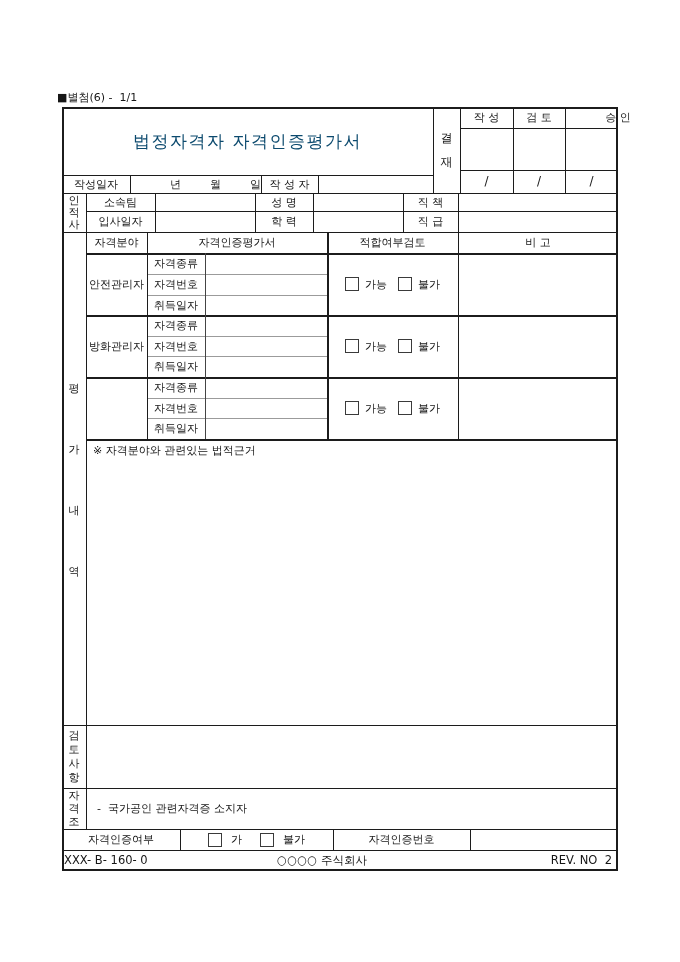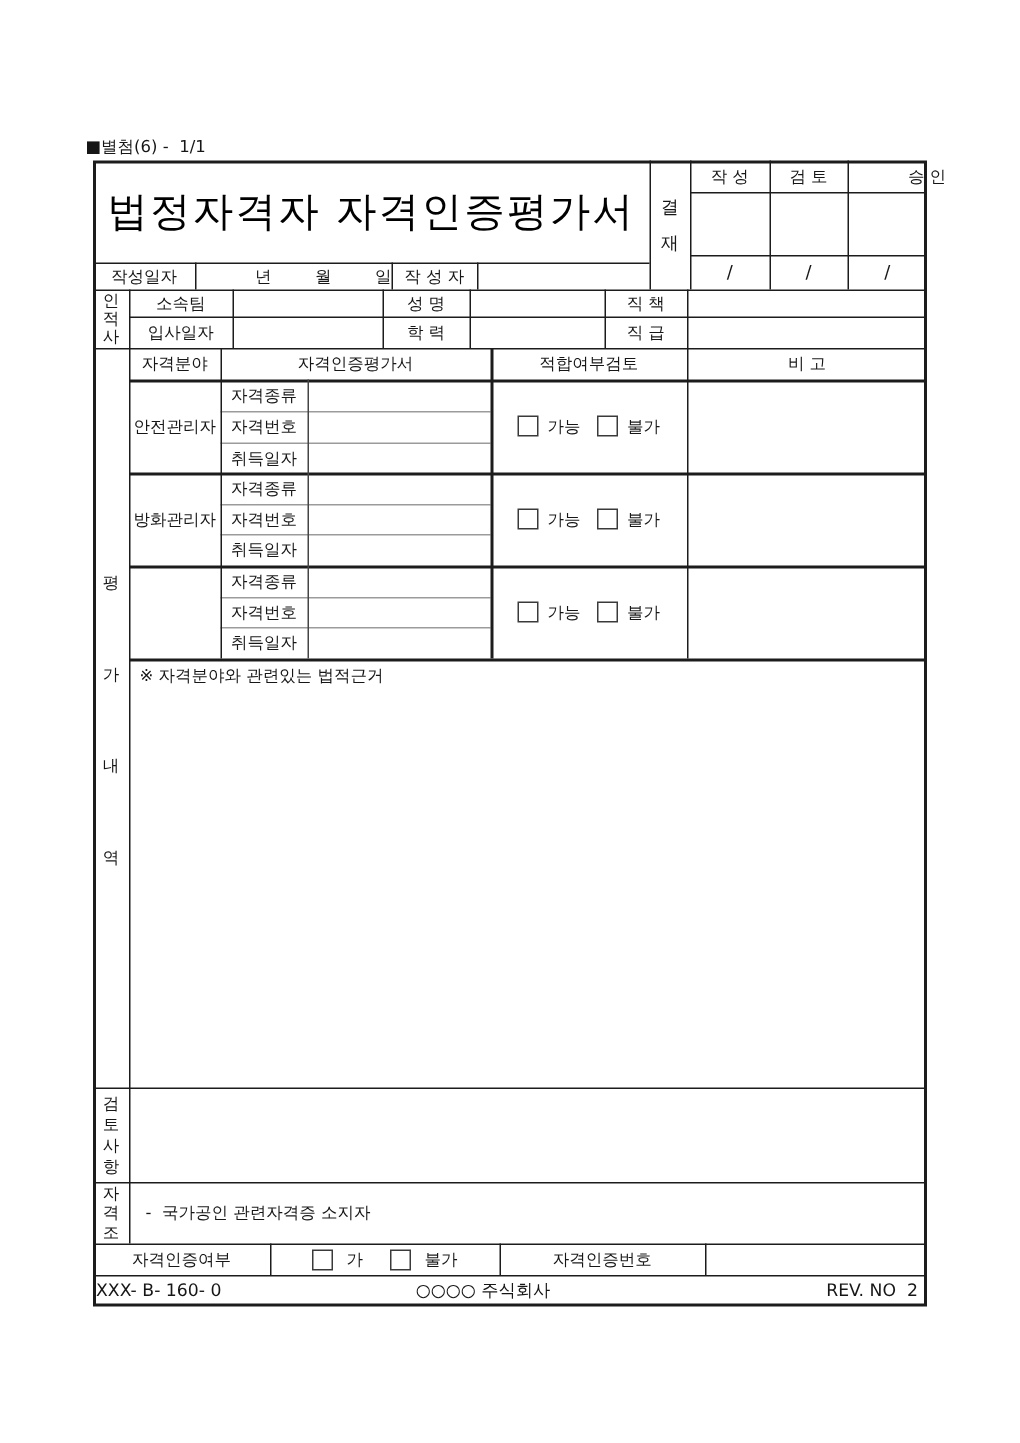--- a/index.html
+++ b/index.html
@@ -15,21 +15,21 @@
   
   .hl{position:absolute;height:1px;background:#1c1c1c;}
   .hl.h2{height:2px;}
   .hl.gray{background:#9b9b9b;}
   .vl{position:absolute;width:1px;background:#1c1c1c;}
   .vl.w2{width:2px;}
   .vl.dk{background:#444;}
   .outer{position:absolute;left:62px;top:107px;width:552px;height:760px;
          border:2px solid #1c1c1c;background:transparent;}
   .cb{width:12px;height:12px;border:1.5px solid #3a3a3a;display:inline-block;background:#fff;flex:0 0 auto;}
-  .title{font-size:27px;letter-spacing:1.5px;color:#000000;}
+  .title{font-size:17px;letter-spacing:1.5px;color:#0c4a6e;}
   .cell{position:absolute;} 
 </style>
 </head>
 <body>
 
 <div class="page">
 
   <div class="t left" style="left:57px;top:90px;width:140px;height:14px;">■별첨(6) -  1/1</div>
 
   <div class="outer"></div>

